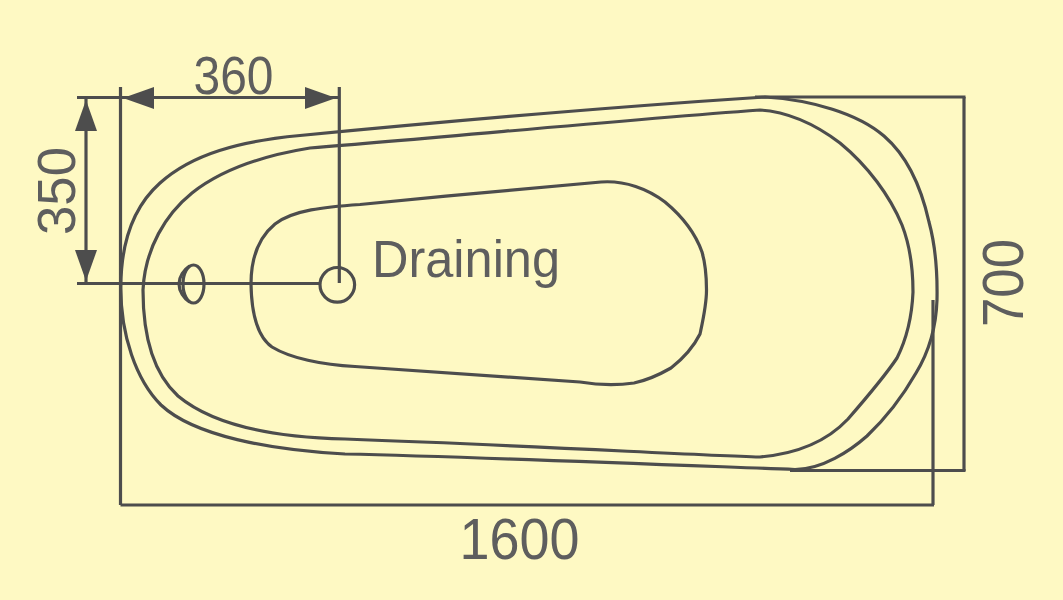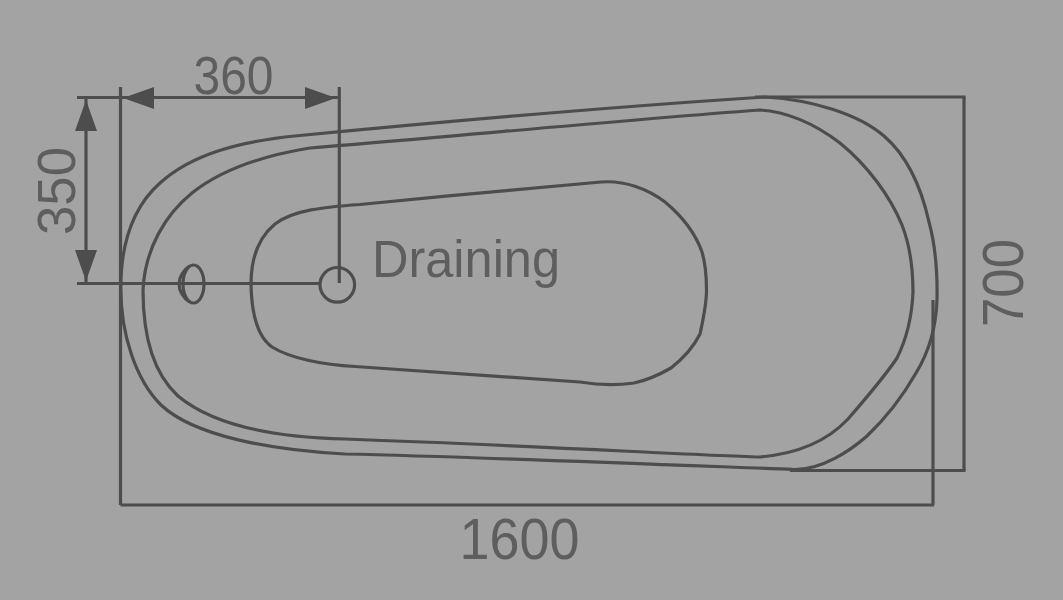--- a/index.html
+++ b/index.html
@@ -1,16 +1,16 @@
 <!DOCTYPE html>
 <html><head>
 <meta charset="utf-8">
 <style>
   html,body{margin:0;padding:0;background:#ffffff;}
-  .wrap{position:relative;width:1063px;height:600px;background:#a3a3a3;overflow:hidden;}
+  .wrap{position:relative;width:1063px;height:600px;background:#fef9c3;overflow:hidden;}
   svg{position:absolute;left:0;top:0;filter:blur(0.4px);}
   .t{font-family:"Liberation Sans",sans-serif;fill:#5e5e5e;}
 </style>
 </head>
 <body>
 <div class="wrap">
 <svg width="1063" height="600" viewBox="0 0 1063 600">
   <g fill="none" stroke="#4d4d4d" stroke-width="3.2">
 
     <path d="M120.5 87 V505"></path>

